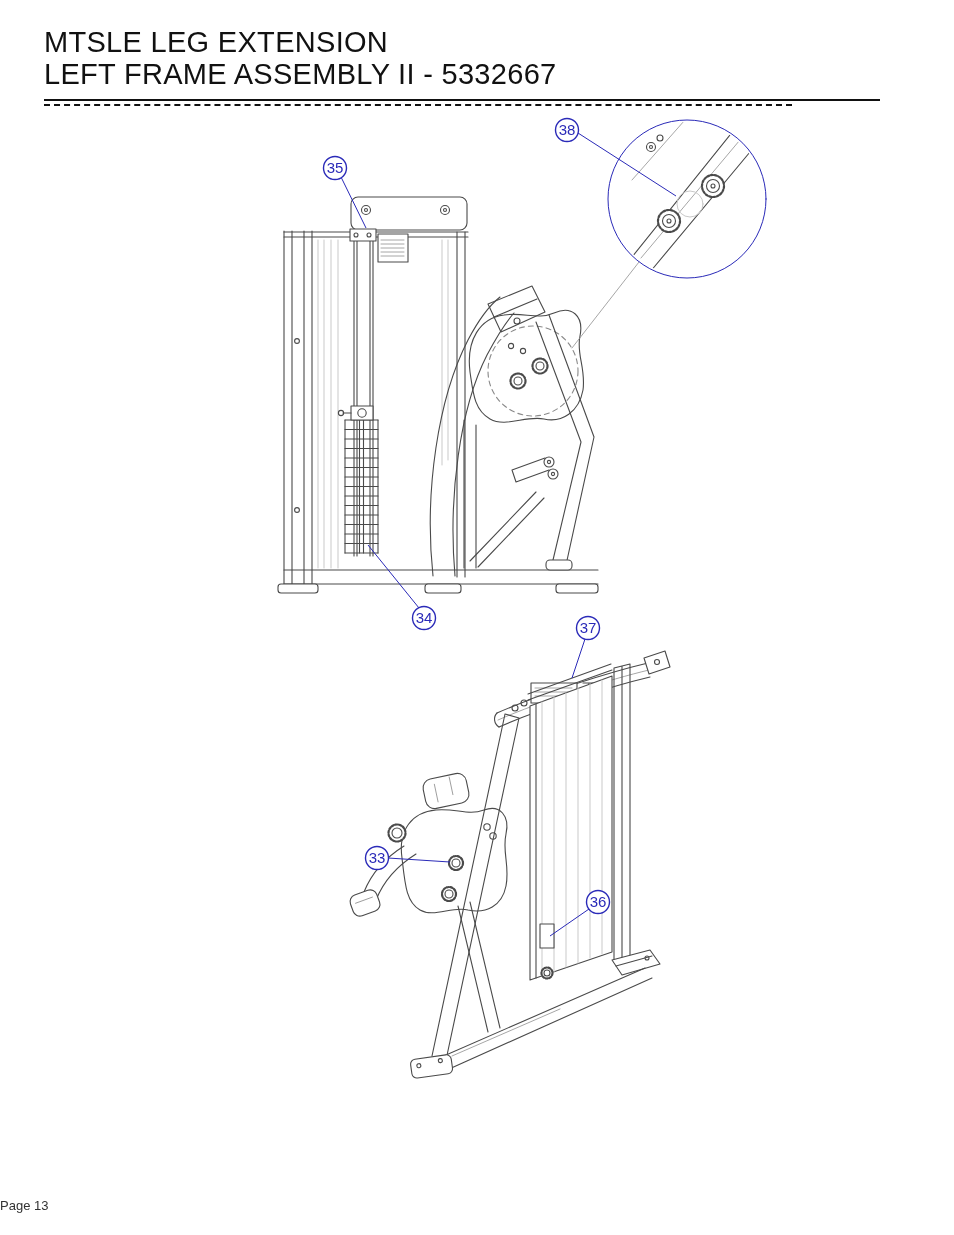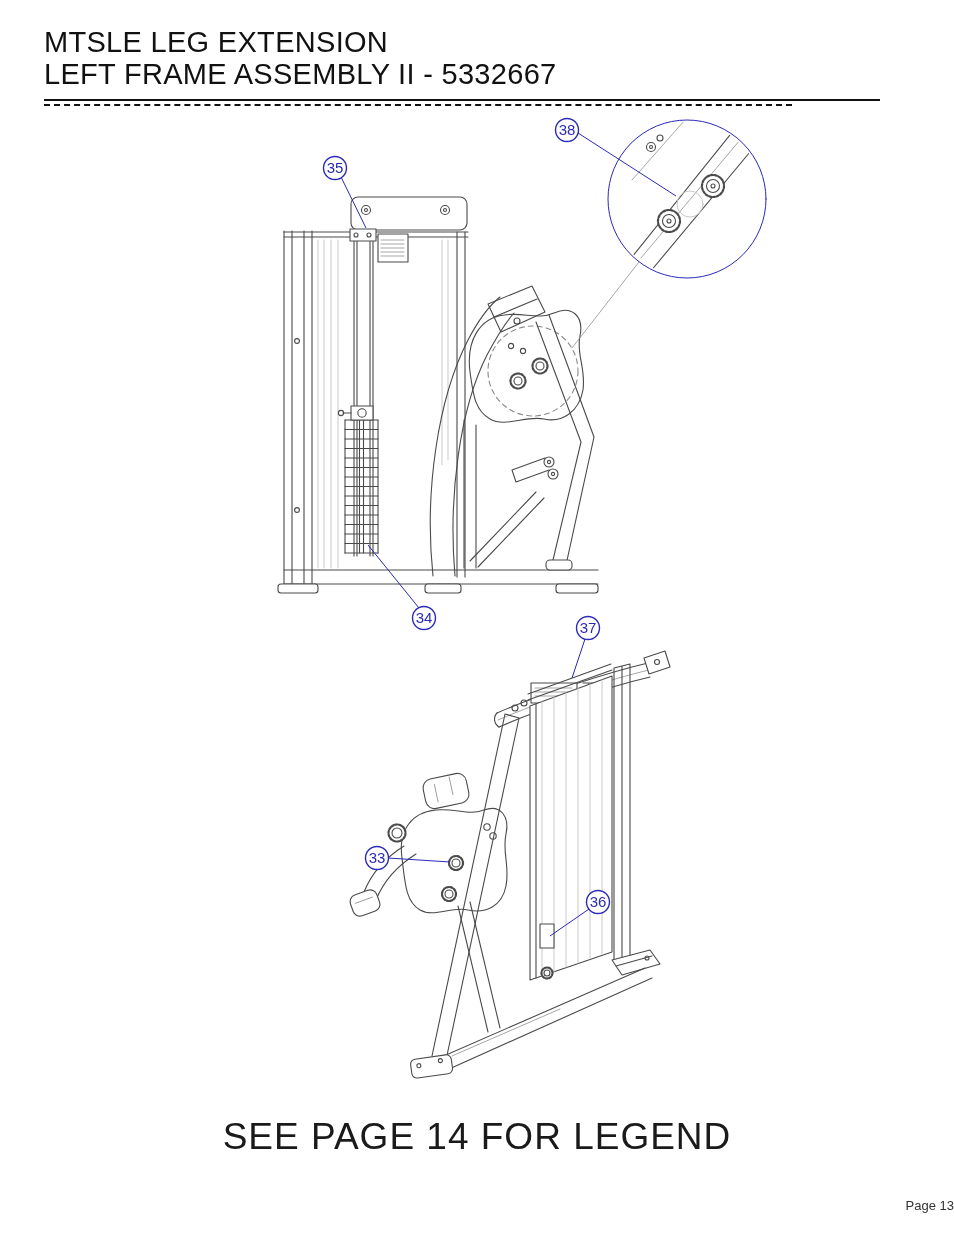--- a/index.html
+++ b/index.html
@@ -4,21 +4,21 @@
 <style>
   html,body{margin:0;padding:0;background:#fff;}
   .page{position:relative;width:954px;height:1235px;background:#fff;overflow:hidden;
         font-family:"Liberation Sans",sans-serif;color:#111;}
   .title{position:absolute;left:44px;top:26px;font-size:29px;line-height:1.12;
          font-weight:400;letter-spacing:.3px;white-space:nowrap;}
   .rule-main{position:absolute;left:44px;top:99px;width:836px;border-top:2px solid #111;}
   .rule-dash{position:absolute;left:44px;top:104px;width:748px;border-top:2px dashed #111;}
   .legend-note{position:absolute;left:0;top:1116px;width:954px;text-align:center;
          font-size:37px;font-weight:400;letter-spacing:1px;color:#1a1a1a;}
-  .page-num{position:absolute;left:0;top:1198px;width:954px;text-align:right;
+  .page-num{position:absolute;left:0;top:1198px;width:954px;text-align:left;
          font-size:13px;color:#333;}
   svg{position:absolute;left:0;top:0;}
   .draw{stroke:#4a4a4a;fill:none;stroke-width:1.1;stroke-linecap:round;stroke-linejoin:round;}
   .lt{stroke:#c9c9c9;stroke-width:1;}
   .md{stroke:#8f8f8f;stroke-width:.8;}
   .fw{fill:#fff;}
   .dash{stroke:#8a8a8a;stroke-dasharray:5 4;}
   .knurl{stroke-dasharray:2.2 1.6;stroke-width:2.2;fill:#fff;}
   .blue{stroke:#2a2ab8;}
   .callout-circle{fill:#fff;stroke:#2a2ab8;stroke-width:1.4;}
@@ -223,15 +223,14 @@
       <line class="lead" x1="388" y1="858" x2="450" y2="862"></line>
       <circle class="callout-circle" cx="377" cy="858" r="11.5"></circle>
       <text class="co" x="377" y="863">33</text>
 
       <line class="lead" x1="589" y1="909" x2="550" y2="936"></line>
       <circle class="callout-circle" cx="598" cy="902" r="11.5"></circle>
       <text class="co" x="598" y="907">36</text>
     </g>
   </svg>
 
-  <div class="legend-note">SEE PAGE 14 FOR LEGEND</div>
   <div class="page-num">Page 13</div>
 </div>
 
 </body></html>

